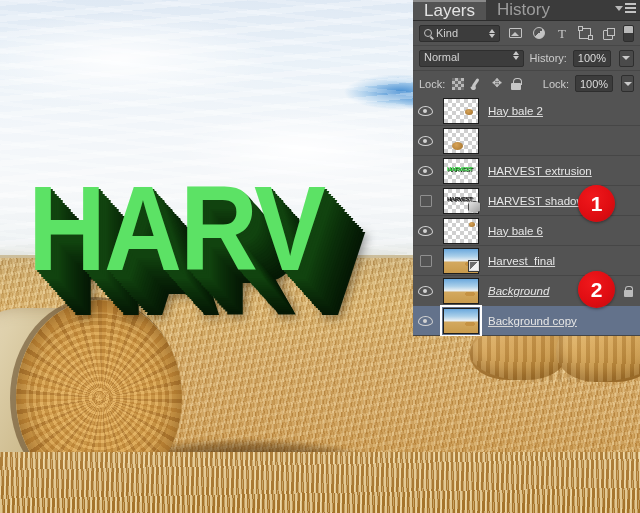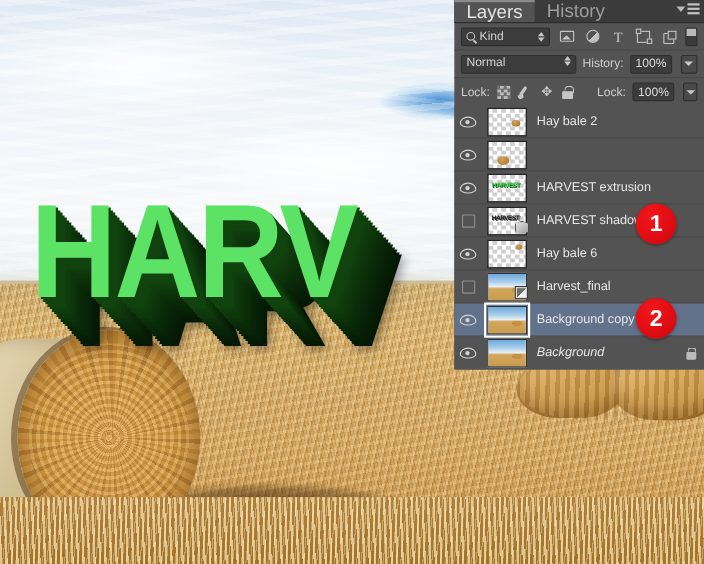--- a/index.html
+++ b/index.html
@@ -228,21 +228,21 @@
   .ic-brush:after{content:"";position:absolute;left:4px;top:0px;width:3px;height:10px;background:#c6c6c6;transform:rotate(34deg);border-radius:2px;}
   .ic-move { width:13px;height:13px;position:relative;color:#c6c6c6;font-size:12px;line-height:13px;text-align:center; }
   .ic-lock { width:10px;height:12px;position:relative; }
   .ic-lock:before{content:"";position:absolute;left:1.5px;top:0;width:7px;height:6px;border:1.5px solid #c6c6c6;border-bottom:none;border-radius:4px 4px 0 0;}
   .ic-lock:after{content:"";position:absolute;left:0;top:5px;width:10px;height:7px;background:#c6c6c6;border-radius:1px;}
 
   
   .layer-list { }
   .layer-row {
     height: 30px; display:flex; align-items:center;
-    border-bottom:1px solid #464646; background:#535353;
+    border-bottom:1px solid #464646; background:#535353;text-decoration:underline;
   }
   .layer-row.selected { background:#63728b; }
   .eye-cell { width:25px; height:30px; display:flex; align-items:center; justify-content:center; flex:0 0 auto; }
   .eye {
     width:15px; height:10px; border-radius:50% 50% 50% 50% / 60% 60% 40% 40%;
     border:1.4px solid #d2d2d2; position:relative;
   }
   .eye:after{content:"";position:absolute;left:4.3px;top:2.2px;width:4px;height:4px;border-radius:50%;background:#d2d2d2;}
   .eye-off { width:12px;height:12px;border:1.4px solid #8f8f8f; border-radius:1px; }
   .thumb-cell { width:46px; display:flex; align-items:center; justify-content:center; flex:0 0 auto; position:relative; }
@@ -484,47 +484,47 @@
         <div class="thumb-cell">
           <div class="thumb">
               <div class="mini-photo"></div>
             </div>
           <span class="badge-smart"></span>
         </div>
         <div class="layer-name">Harvest_final</div>
         <div class="lock-cell"></div>
       </div>
 
+      <div class="layer-row" style="border-bottom:none;">
+        <div class="eye-cell">
+            <span class="eye"></span>
+          </div>
+        <div class="thumb-cell">
+          <div class="thumb">
+              <div class="mini-photo"></div>
+            </div>
+        </div>
+        <div class="layer-name italic">Background</div>
+        <div class="lock-cell">
+            <span class="lock-sm"></span>
+          </div>
+      </div>
+
       <div class="layer-row selected">
         <div class="eye-cell">
             <span class="eye"></span>
           </div>
         <div class="thumb-cell">
           <div class="thumb sel-frame">
               <div class="mini-photo"></div>
             </div>
         </div>
         <div class="layer-name">Background copy</div>
         <div class="lock-cell"></div>
       </div>
 
-      <div class="layer-row" style="border-bottom:none;">
-        <div class="eye-cell">
-            <span class="eye"></span>
-          </div>
-        <div class="thumb-cell">
-          <div class="thumb">
-              <div class="mini-photo"></div>
-            </div>
-        </div>
-        <div class="layer-name italic">Background</div>
-        <div class="lock-cell">
-            <span class="lock-sm"></span>
-          </div>
-      </div>
-
     </div>
   </div>
 
   <div class="callout" id="callout-1">1</div>
   <div class="callout" id="callout-2">2</div>
 
 </div>
 
 </body></html>

